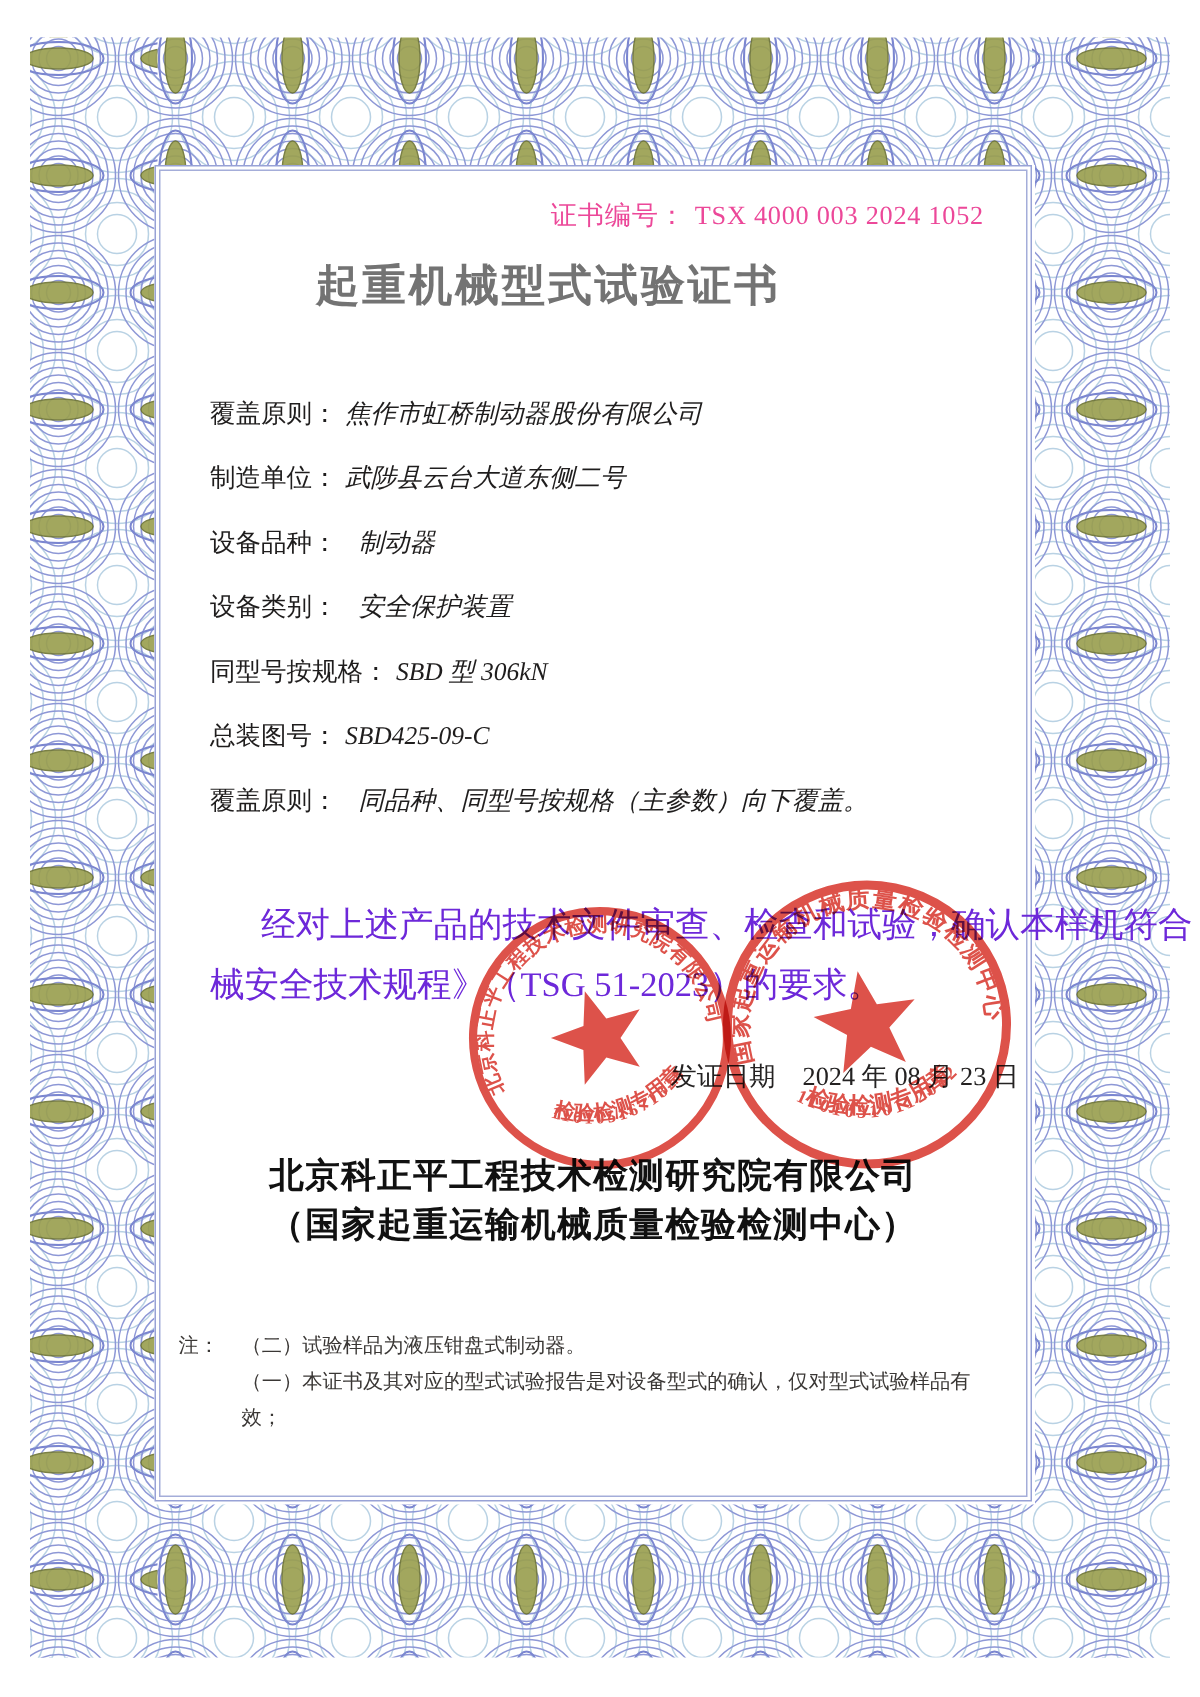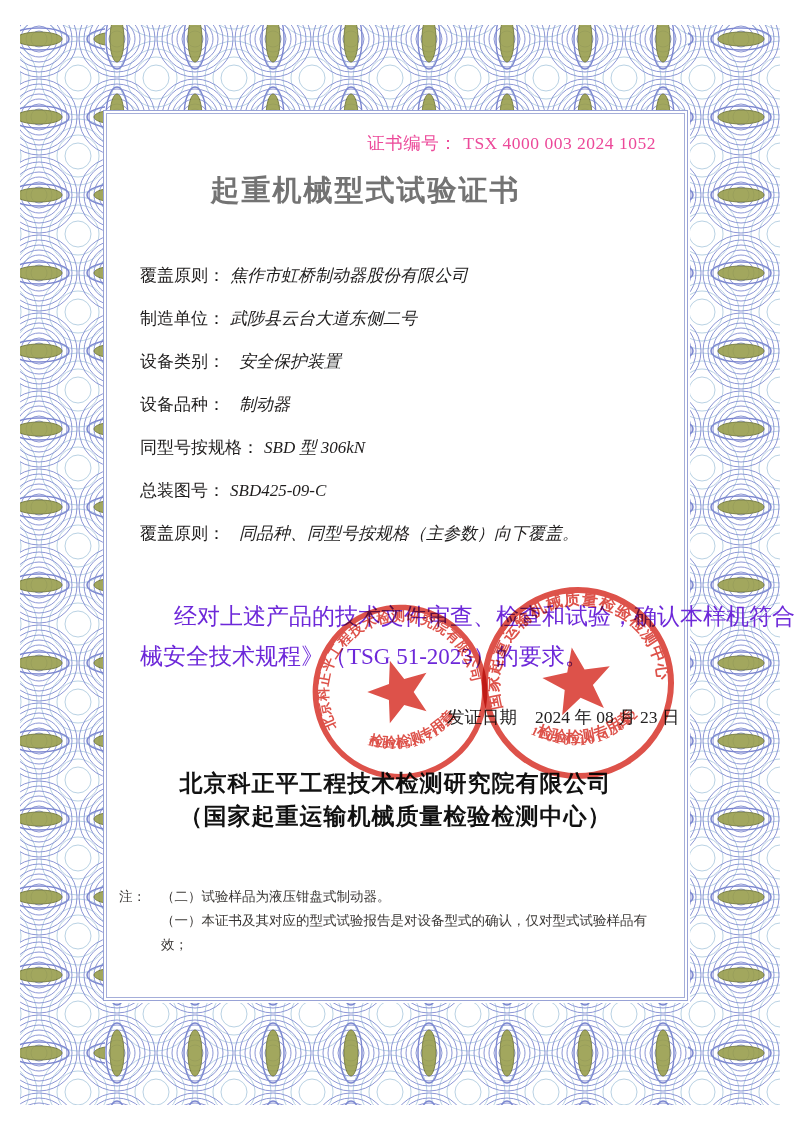--- a/index.html
+++ b/index.html
@@ -155,24 +155,24 @@
     <h1 class="title">起重机械型式试验证书</h1>
 
     <div class="fields">
       <div class="field">
         <span class="flabel">覆盖原则：</span><span class="fvalue">焦作市虹桥制动器股份有限公司</span>
       </div>
       <div class="field">
         <span class="flabel">制造单位：</span><span class="fvalue">武陟县云台大道东侧二号</span>
       </div>
       <div class="field wide">
+        <span class="flabel">设备品种：</span><span class="fvalue">制动器</span>
+      </div>
+      <div class="field wide">
         <span class="flabel">设备类别：</span><span class="fvalue">安全保护装置</span>
-      </div>
-      <div class="field wide">
-        <span class="flabel">设备品种：</span><span class="fvalue">制动器</span>
       </div>
       <div class="field">
         <span class="flabel">同型号按规格：</span><span class="fvalue">SBD 型 306kN</span>
       </div>
       <div class="field">
         <span class="flabel">总装图号：</span><span class="fvalue">SBD425-09-C</span>
       </div>
       <div class="field wide">
         <span class="flabel">覆盖原则：</span><span class="fvalue">同品种、同型号按规格（主参数）向下覆盖。</span>
       </div>

